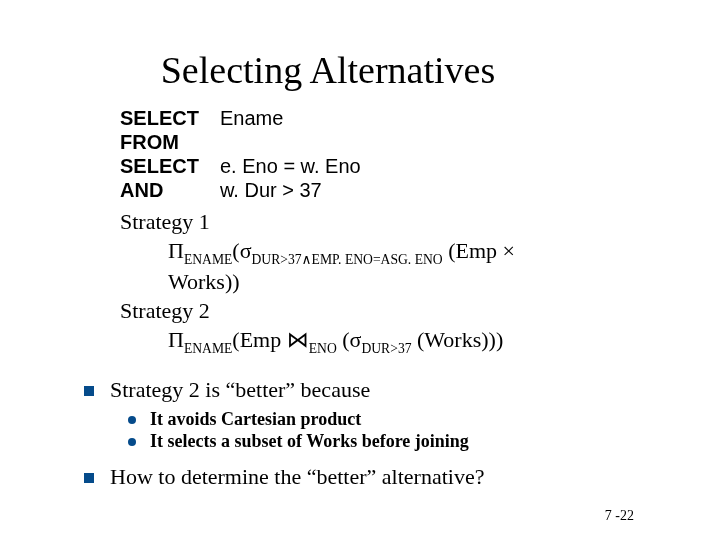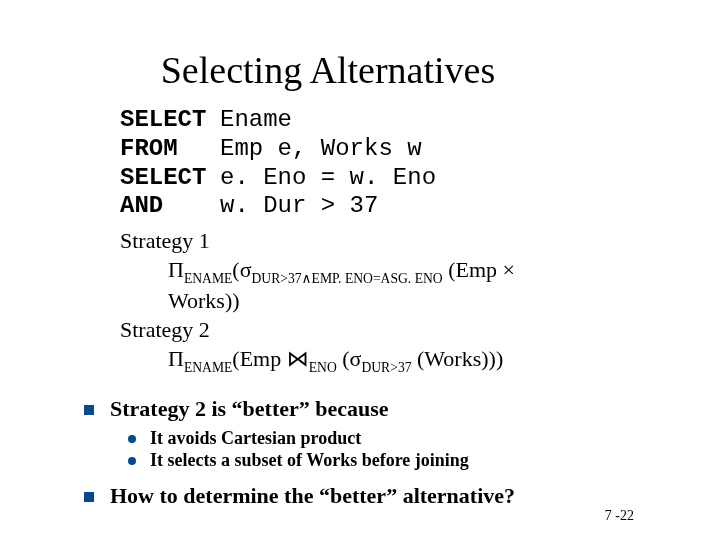--- a/index.html
+++ b/index.html
@@ -23,22 +23,22 @@
     font-size: 38px;
     font-weight: 400;
     padding-top: 48px;
     padding-bottom: 14px;
   }
   .content {
     padding-left: 120px;
     padding-right: 70px;
   }
   .sql {
-    font-family: Liberation Mono, monospace;
-    font-size: 24px;
+    font-family: Liberation Sans, sans-serif;
+    font-size: 20px;
     line-height: 1.2;
     margin-bottom: 6px;
   }
   .sql-line { display: flex; }
   .sql-kw { width: 100px; font-weight: bold; }
   .strat {
     font-size: 22px;
     line-height: 1.25;
   }
   .expr {
@@ -50,21 +50,20 @@
   .sub { font-size: 0.62em; vertical-align: sub; position: relative; top: 1px; }
   .bullets {
     margin-top: 20px;
     padding-left: 84px;
   }
   .b1 {
     display: flex;
     align-items: flex-start;
     margin: 12px 0 6px 0;
     font-size: 22px;
-    font-weight: bold;
   }
   .b1 .sq {
     width: 10px; height: 10px; background: #054b8b;
     margin-top: 9px; margin-right: 16px; flex: 0 0 auto;
   }
   .b2wrap { padding-left: 44px; font-weight: bold; }
   .b2 {
     display: flex;
     align-items: flex-start;
     font-size: 18px;
@@ -90,21 +89,20 @@
 
   <div class="content">
 
     <div class="sql">
       <div class="sql-line">
         <span class="sql-kw">SELECT</span>
         <span>Ename</span>
       </div>
       <div class="sql-line">
         <span class="sql-kw">FROM</span>
-        <span>Emp e, Works w</span>
       </div>
       <div class="sql-line">
         <span class="sql-kw">SELECT</span>
         <span>e. Eno = w. Eno</span>
       </div>
       <div class="sql-line">
         <span class="sql-kw">AND</span>
         <span>w. Dur &gt; 37</span>
       </div>
     </div>

